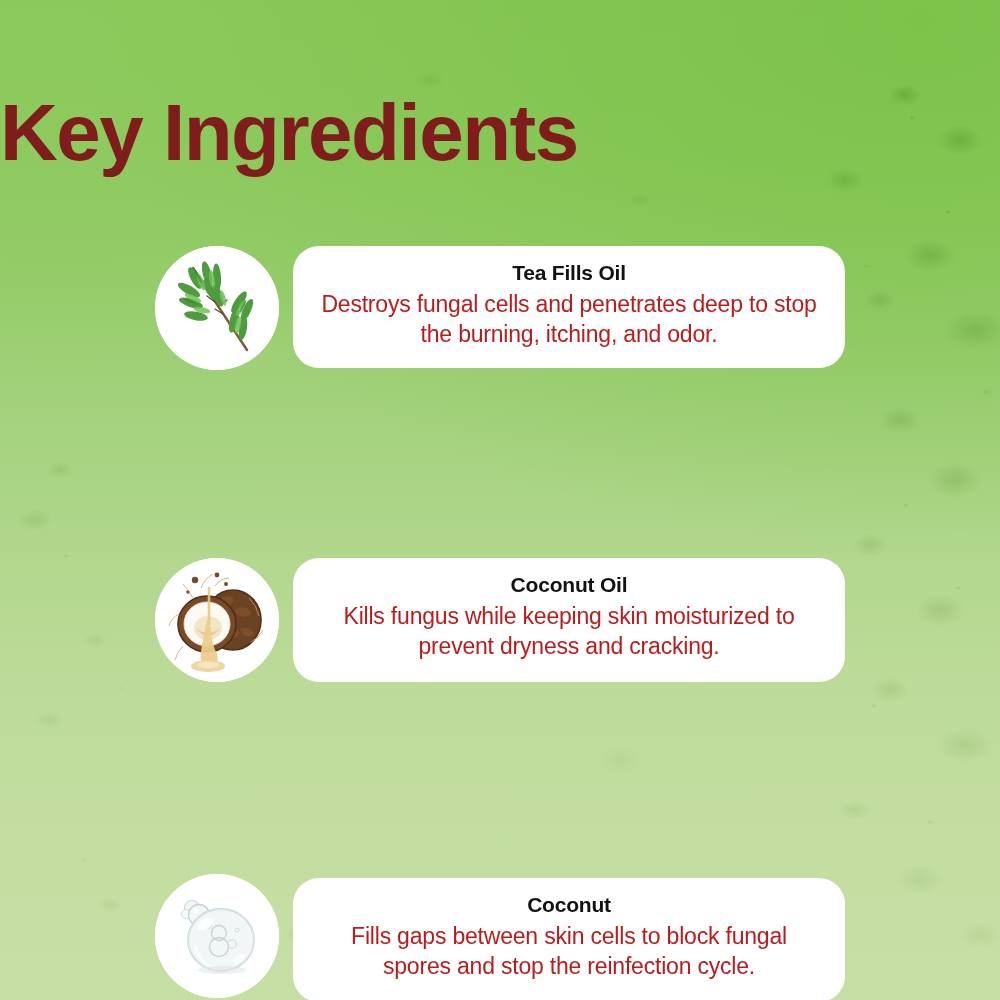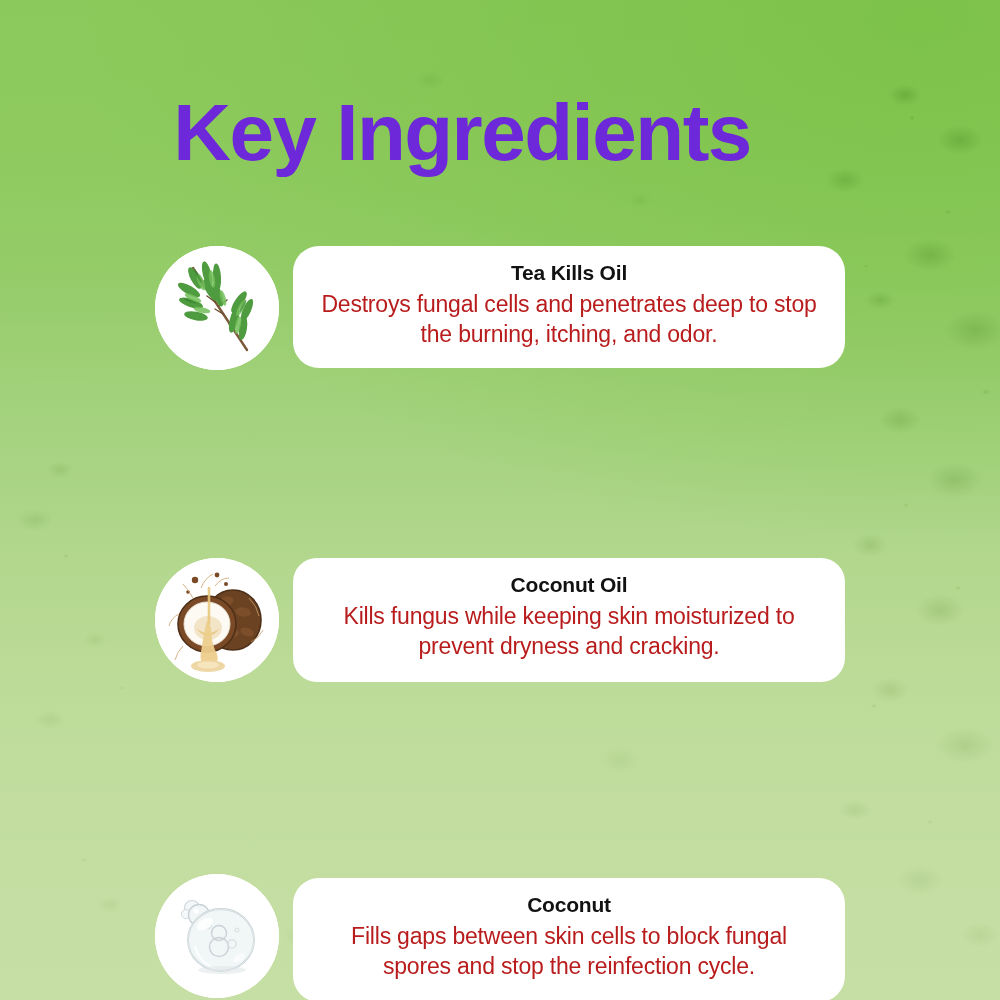--- a/index.html
+++ b/index.html
@@ -98,22 +98,22 @@
       radial-gradient(3px 2px at 122px 688px, rgba(150,180,70,0.5) 0%, rgba(150,180,70,0) 70%),
       radial-gradient(4px 3px at 84px 860px, rgba(150,180,70,0.45) 0%, rgba(150,180,70,0) 70%);
   }
 
   
   .title {
     position: absolute;
     top: 93px;
     left: 0;
     width: 924px;
-    text-align: center;
-    color: #6d28d9;
+    text-align: left;
+    color: #7f1d1d;
     font-size: 80px;
     font-weight: 700;
     letter-spacing: -1.5px;
     line-height: 1.0;
     white-space: nowrap;
   }
 
   
   .rows {
     position: absolute;
@@ -163,21 +163,21 @@
     color: #b91c1c;
     line-height: 1.30;
     letter-spacing: -0.2px;
   }
 
   
   .row-0 .icon-circle { top: 2px; }
   .row-0 .card { top: 2px; height: 122px; }
 
   .row-1 .icon-circle { top: 156px; }
-  .row-1 .card { top: 156px; height: 124px; border-radius: 24px; }
+  .row-1 .card { top: 156px; height: 124px; }
 
   .row-2 .icon-circle { top: 314px; }
   .row-2 .card { top: 318px; height: 124px; }
 </style>
 </head>
 <body>
 
 <div class="poster">
 
   <div class="bg-base"></div>
@@ -227,21 +227,21 @@
             <ellipse cx="68" cy="52" rx="2.6" ry="8" transform="rotate(-16 68 52)"></ellipse>
           </g>
           <g fill="#2f7a2c" opacity="0.5">
             <ellipse cx="43" cy="30" rx="1.3" ry="8" transform="rotate(-28 43 30)"></ellipse>
             <ellipse cx="35" cy="55" rx="1.2" ry="7" transform="rotate(-72 35 55)"></ellipse>
             <ellipse cx="88" cy="60" rx="1.2" ry="7" transform="rotate(28 88 60)"></ellipse>
           </g>
         </svg>
       </div>
       <div class="card">
-        <div class="card-title">Tea Kills Oil</div>
+        <div class="card-title">Tea Fills Oil</div>
         <div class="card-desc">Destroys fungal cells and penetrates deep to stop the burning, itching, and odor.</div>
       </div>
     </div>
 
     <div class="row row-1">
       <div class="icon-circle">
         <svg viewBox="0 0 124 124" xmlns="http://www.w3.org/2000/svg" aria-hidden="true">
           <rect width="124" height="124" fill="#ffffff"></rect>
 
           <ellipse cx="78" cy="62" rx="28" ry="30" fill="#6b4222"></ellipse>

